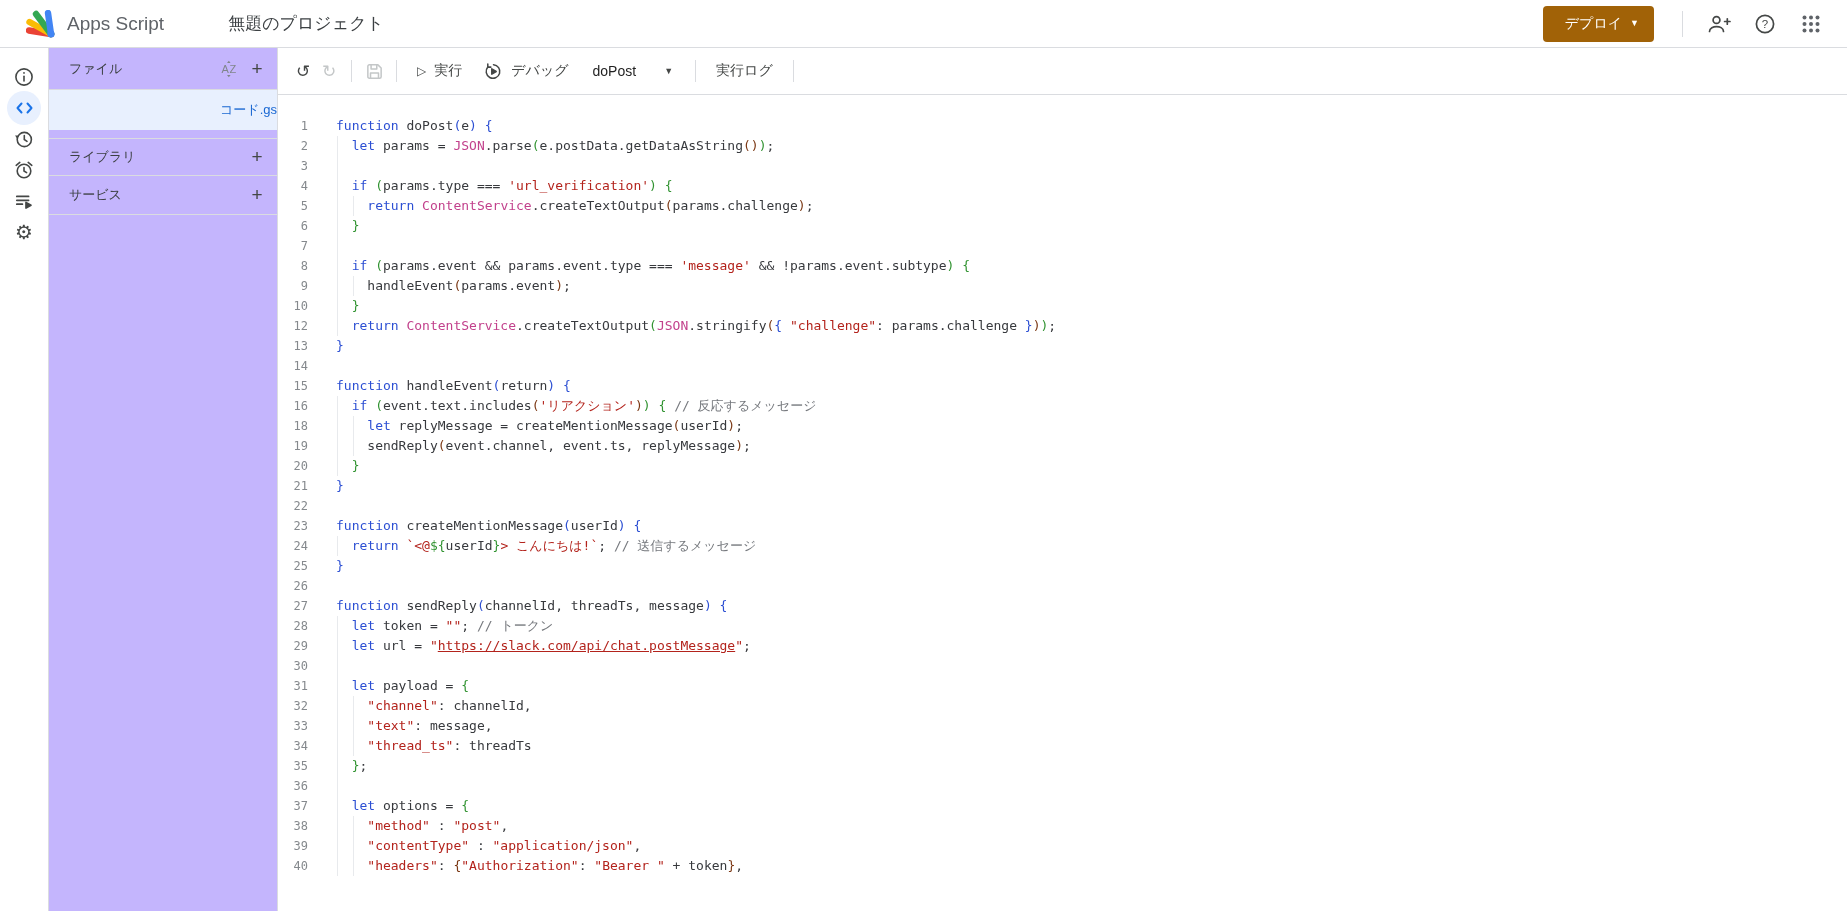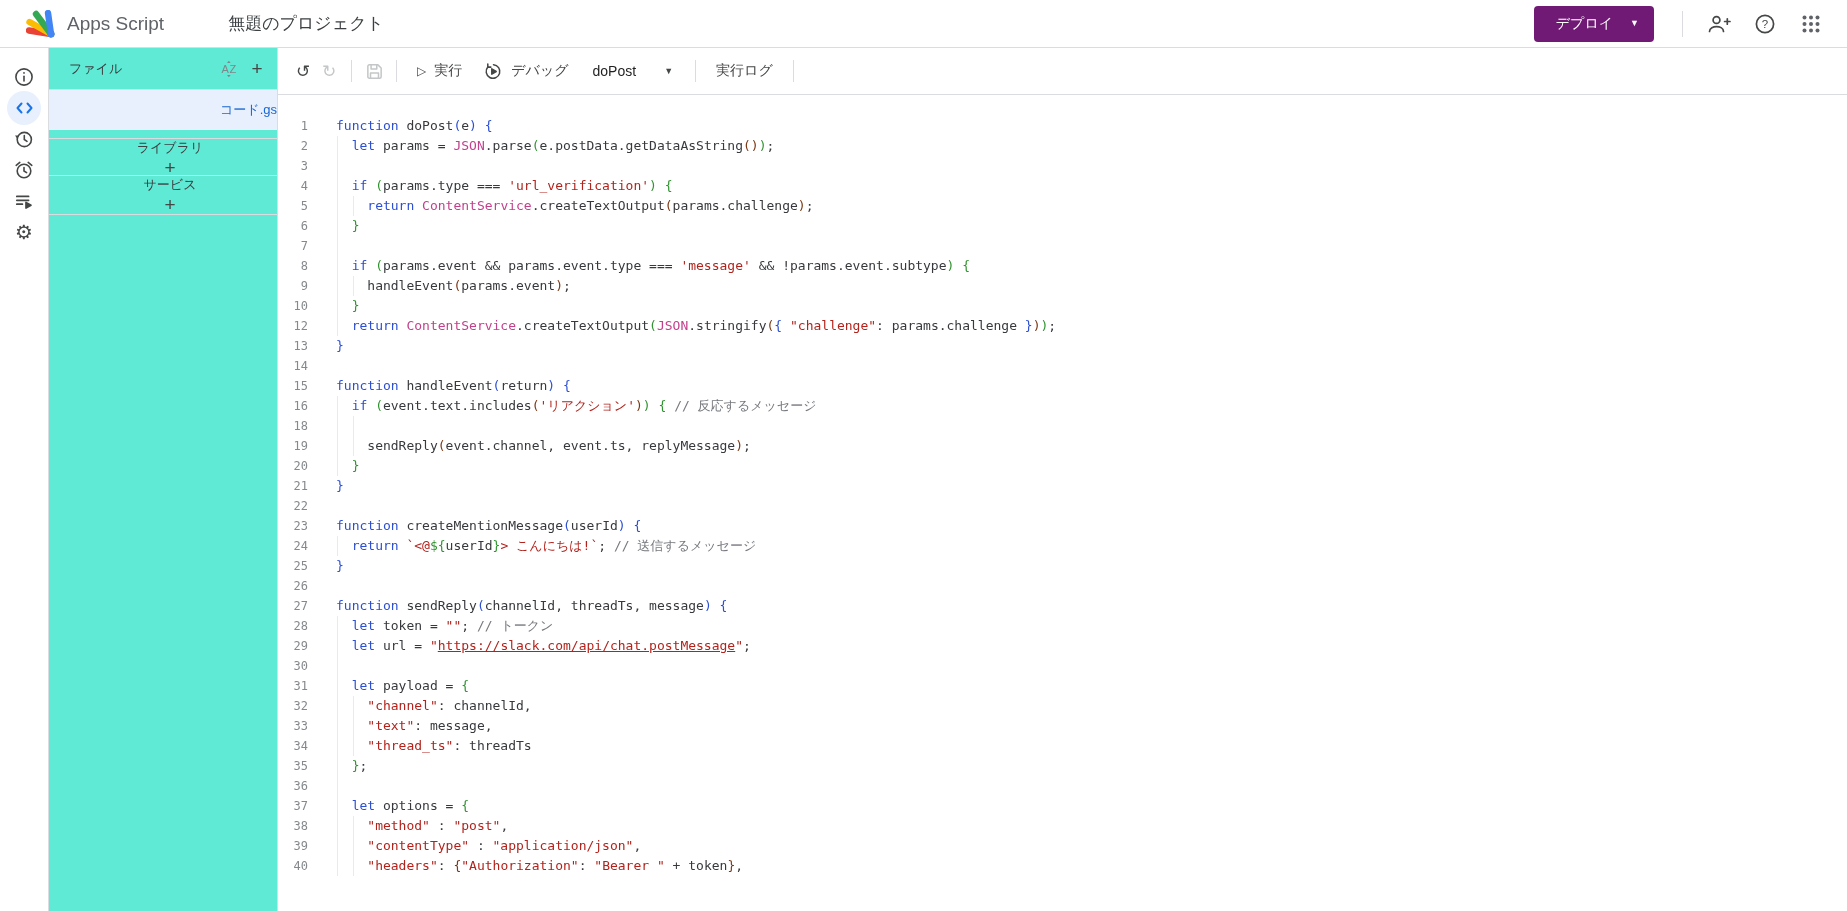--- a/index.html
+++ b/index.html
@@ -9,45 +9,45 @@
     font-family:"Liberation Sans","DejaVu Sans",sans-serif; color:#202124;
   }
   button { font-family:inherit; cursor:pointer; }
 
   
   .header { height:48px; display:flex; align-items:center; border-bottom:1px solid #dadce0; padding:0 16px 0 26px; background:#fff; }
   .logo { display:flex; align-items:center; }
   .product { font-size:19px; color:#5f6368; margin-left:10px; white-space:nowrap; }
   .title { font-size:17px; color:#3c4043; margin-left:64px; white-space:nowrap; }
   .spacer { flex:1; }
-  .deploy-btn { height:36px; background:#701a75; color:#fff; border:none; border-radius:4px; font-size:14px; display:flex; align-items:center; gap:17px; padding:0 15px 0 22px; }
+  .deploy-btn { height:36px; background:#a16207; color:#fff; border:none; border-radius:4px; font-size:14px; display:flex; align-items:center; gap:8px; padding:0 15px 0 22px; }
   .deploy-caret { font-size:9px; line-height:1; }
   .header-divider { width:1px; height:26px; background:#dadce0; margin:0 16px 0 28px; }
   .icon-btn { width:40px; height:40px; display:flex; align-items:center; justify-content:center; background:none; border:none; color:#444746; padding:0; }
   .icon-btn + .icon-btn { margin-left:6px; }
 
   
   .main { display:flex; height:863px; }
 
   .rail { width:48px; flex:none; display:flex; flex-direction:column; align-items:center; padding-top:14px; gap:1px; }
   .rail-btn { width:30px; height:30px; position:relative; display:flex; align-items:center; justify-content:center; background:none; border:none; color:#444746; padding:0; }
   .rail-btn.active { color:#1a73e8; }
   .rail-btn.active::before { content:""; position:absolute; width:34px; height:34px; border-radius:50%; background:#e8f0fe; }
   .rail-btn svg, .rail-btn .glyph { position:relative; }
   .glyph-gear { font-size:20px; line-height:1; }
 
-  .files { width:230px; flex:none; border-left:1px solid #dadce0; border-right:1px solid #dadce0; background:#5eead4; }
+  .files { width:230px; flex:none; border-left:1px solid #dadce0; border-right:1px solid #dadce0; background:#c4b5fd; }
   .files-header { height:42px; display:flex; align-items:center; border-bottom:1px solid #dadce0; padding:0 6px 0 20px; }
   .files-header-label { font-size:13px; color:#3c4043; }
   .sort-btn { margin-left:auto; background:none; border:none; padding:0; width:28px; height:28px; display:flex; align-items:center; justify-content:center; }
   .plus-btn { width:28px; height:28px; background:none; border:none; padding:0; font-size:19px; font-weight:300; color:#444746; display:flex; align-items:center; justify-content:center; }
   .file-row { height:40px; display:flex; align-items:center; padding-left:20px; font-size:13px; color:#3c4043; cursor:pointer;justify-content:flex-end; }
   .file-row.selected { background:#e8f0fe; color:#1967d2; }
   .files-gap { height:8px; }
-  .section-row { height:39px; display:flex; align-items:center; justify-content:space-between; padding:0 6px 0 20px; font-size:13px; color:#3c4043; border-bottom:1px solid #dadce0;flex-direction:column; }
+  .section-row { height:39px; display:flex; align-items:center; justify-content:space-between; padding:0 6px 0 20px; font-size:13px; color:#3c4043; border-bottom:1px solid #dadce0; }
   .section-row.first { border-top:1px solid #dadce0; height:38px; }
 
   .content { flex:1; min-width:0; display:flex; flex-direction:column; }
 
   
   .toolbar { height:47px; flex:none; border-bottom:1px solid #dadce0; display:flex; align-items:center; padding-left:12px; }
   .tb-icon { width:26px; height:26px; display:flex; align-items:center; justify-content:center; background:none; border:none; padding:0; font-size:17px; color:#444746; }
   .tb-icon.disabled { color:#c4c7c8; }
   .tb-divider { width:1px; height:22px; background:#dadce0; margin:0 9px; }
   .tb-btn { display:flex; align-items:center; gap:8px; background:none; border:none; height:30px; padding:0 11px; font-size:14px; color:#444746; }
@@ -311,20 +311,21 @@
           </div>
           <div class="code-line">
             <span class="ln">16</span>
             <span class="guide g1"></span>
             <span class="code"><span class="tk-p">  </span><span class="tk-k">if</span><span class="tk-p"> </span><span class="tk-b2">(</span><span class="tk-p">event.text.includes</span><span class="tk-b3">(</span><span class="tk-s">'リアクション'</span><span class="tk-b3">)</span><span class="tk-b2">)</span><span class="tk-p"> </span><span class="tk-b2">{</span><span class="tk-p"> </span><span class="tk-c">// 反応するメッセージ</span></span>
           </div>
           <div class="code-line">
             <span class="ln">18</span>
             <span class="guide g1"></span>
             <span class="guide g2"></span>
+            <span class="code"><span class="tk-p">    </span><span class="tk-k">let</span><span class="tk-p"> replyMessage = createMentionMessage</span><span class="tk-b3">(</span><span class="tk-p">userId</span><span class="tk-b3">)</span><span class="tk-p">;</span></span>
           </div>
           <div class="code-line">
             <span class="ln">19</span>
             <span class="guide g1"></span>
             <span class="guide g2"></span>
             <span class="code"><span class="tk-p">    sendReply</span><span class="tk-b3">(</span><span class="tk-p">event.channel, event.ts, replyMessage</span><span class="tk-b3">)</span><span class="tk-p">;</span></span>
           </div>
           <div class="code-line">
             <span class="ln">20</span>
             <span class="guide g1"></span>

